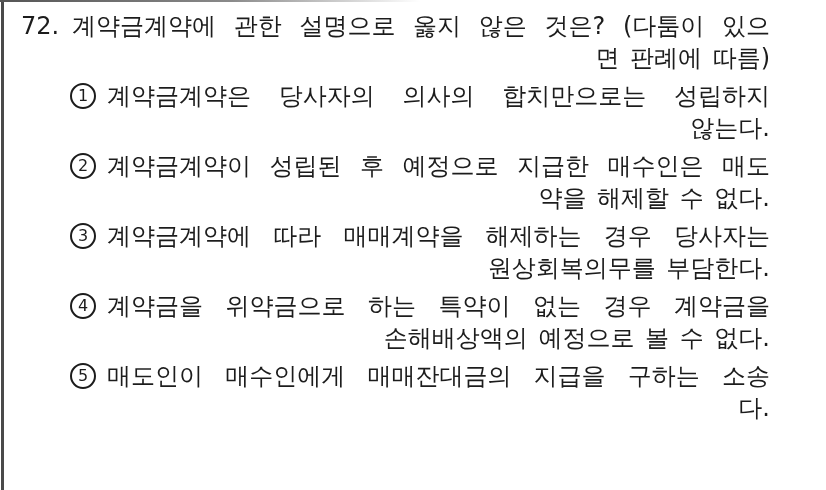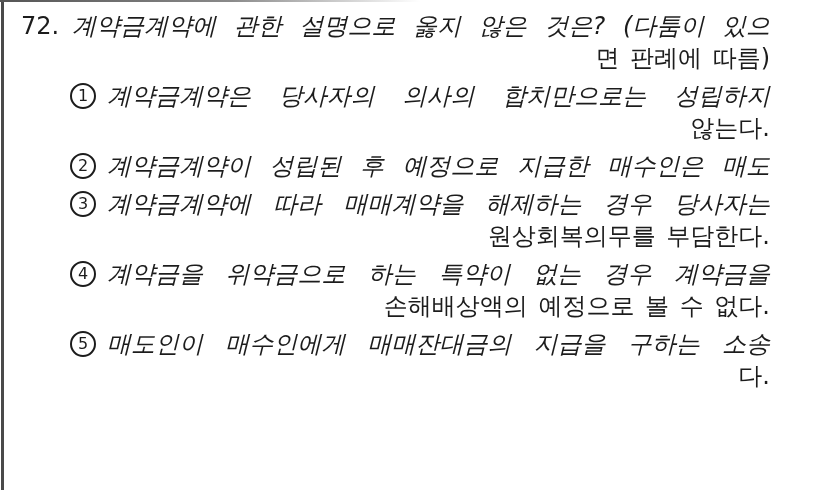--- a/index.html
+++ b/index.html
@@ -69,21 +69,20 @@
     border-radius: 50%;
     display: flex;
     align-items: center;
     justify-content: center;
     font-size: 16px;
     line-height: 1;
   }
   .line.fill {
     text-align: justify;
     text-align-last: justify;
-    font-style: italic;
   }
   .line.last {
     text-align: right;
   }
 </style>
 </head>
 <body>
 
 <div class="left-rule"></div>
 <div class="top-rule"></div>
@@ -103,20 +102,21 @@
     <div class="choice-text">
       <div class="line fill">계약금계약은 당사자의 의사의 합치만으로는 성립하지</div>
       <div class="line last">않는다.</div>
     </div>
   </div>
 
   <div class="choice">
     <span class="choice-marker">2</span>
     <div class="choice-text">
       <div class="line fill">계약금계약이 성립된 후 예정으로 지급한 매수인은 매도</div>
+      <div class="line last">약을 해제할 수 없다.</div>
     </div>
   </div>
 
   <div class="choice">
     <span class="choice-marker">3</span>
     <div class="choice-text">
       <div class="line fill">계약금계약에 따라 매매계약을 해제하는 경우 당사자는</div>
       <div class="line last">원상회복의무를 부담한다.</div>
     </div>
   </div>

